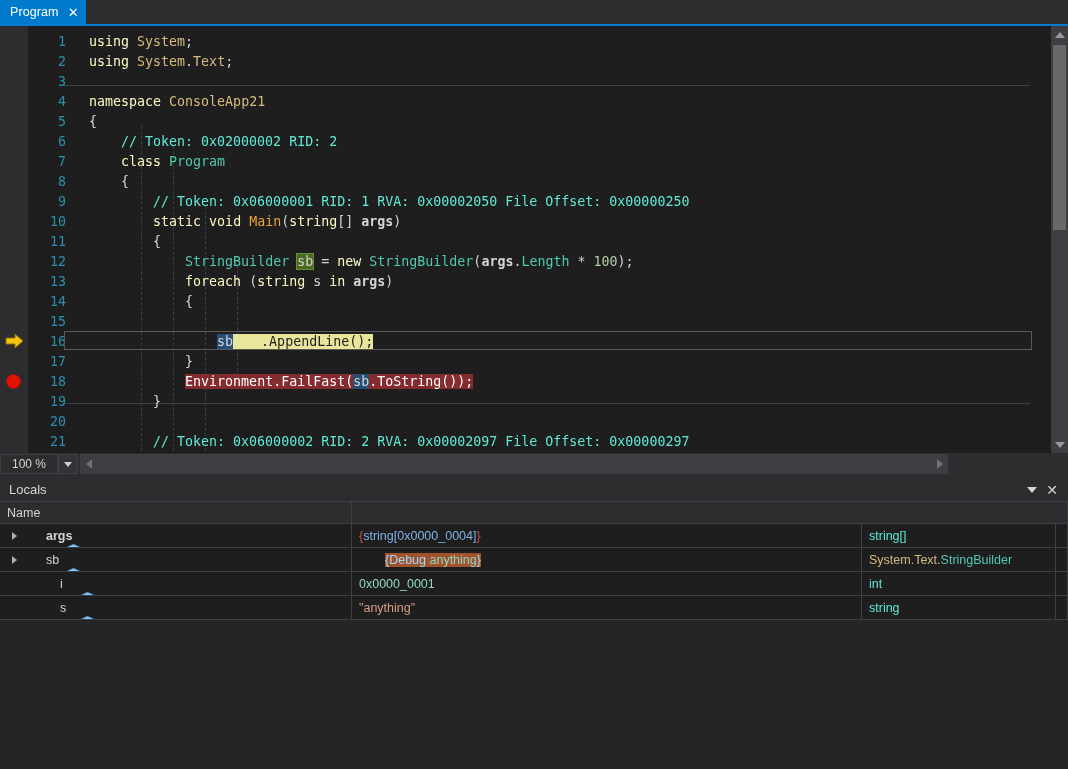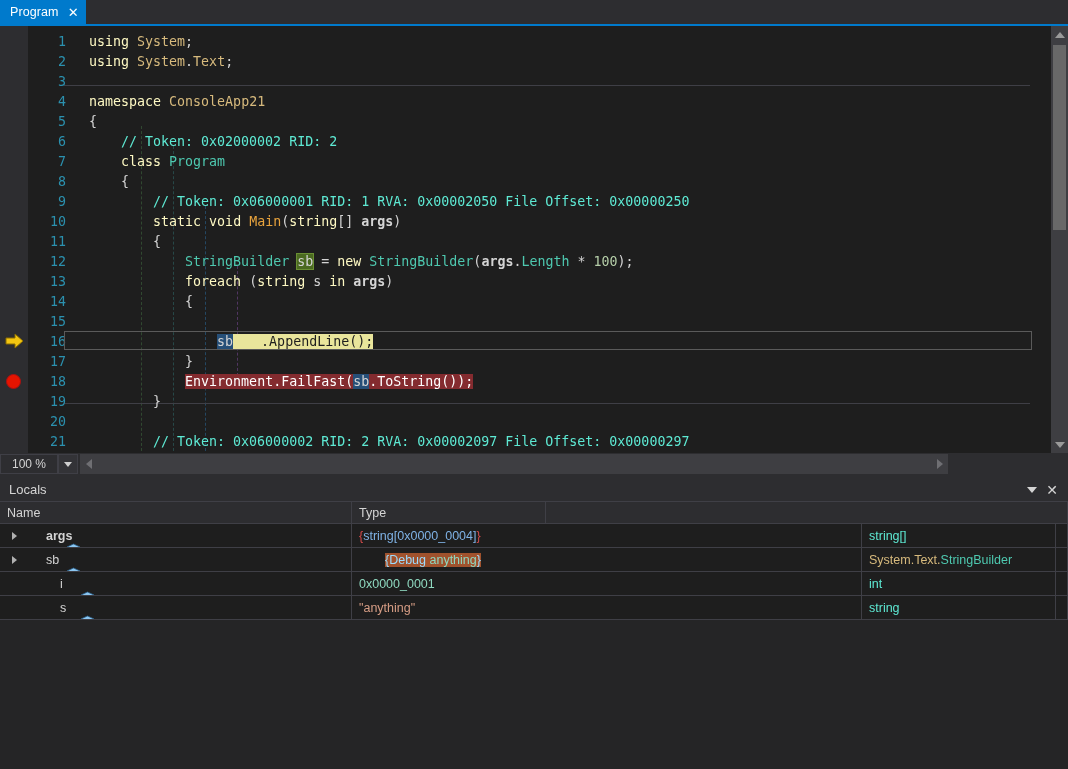--- a/index.html
+++ b/index.html
@@ -478,21 +478,20 @@
       <div class="grip"></div>
       <div class="hdr-btn">
         <div style="width:0;height:0;border-left:5px solid transparent;border-right:5px solid transparent;border-top:6px solid #d4d4d4;"></div>
       </div>
       <div class="hdr-btn hdr-x">✕</div>
     </div>
 
     <div class="grid">
       <div class="grid-head">
         <div class="gh col-name">Name</div>
-        <div class="gh col-type">Type</div>
         <div class="gh col-pad"></div>
       </div>
 
       <div class="grow">
         <div class="gc col-name">
           <span class="expander"><span class="caret"></span></span>
           <span class="cube">
             <svg width="15" height="13" viewBox="0 0 15 13">
               <path d="M1 4 L7.5 1 L14 4 L7.5 7 Z" fill="#8CC6F0" stroke="#2b5f8a" stroke-width=".8"></path>
               <path d="M1 4 L1 9 L7.5 12 L7.5 7 Z" fill="#4FA3E0" stroke="#2b5f8a" stroke-width=".8"></path>

